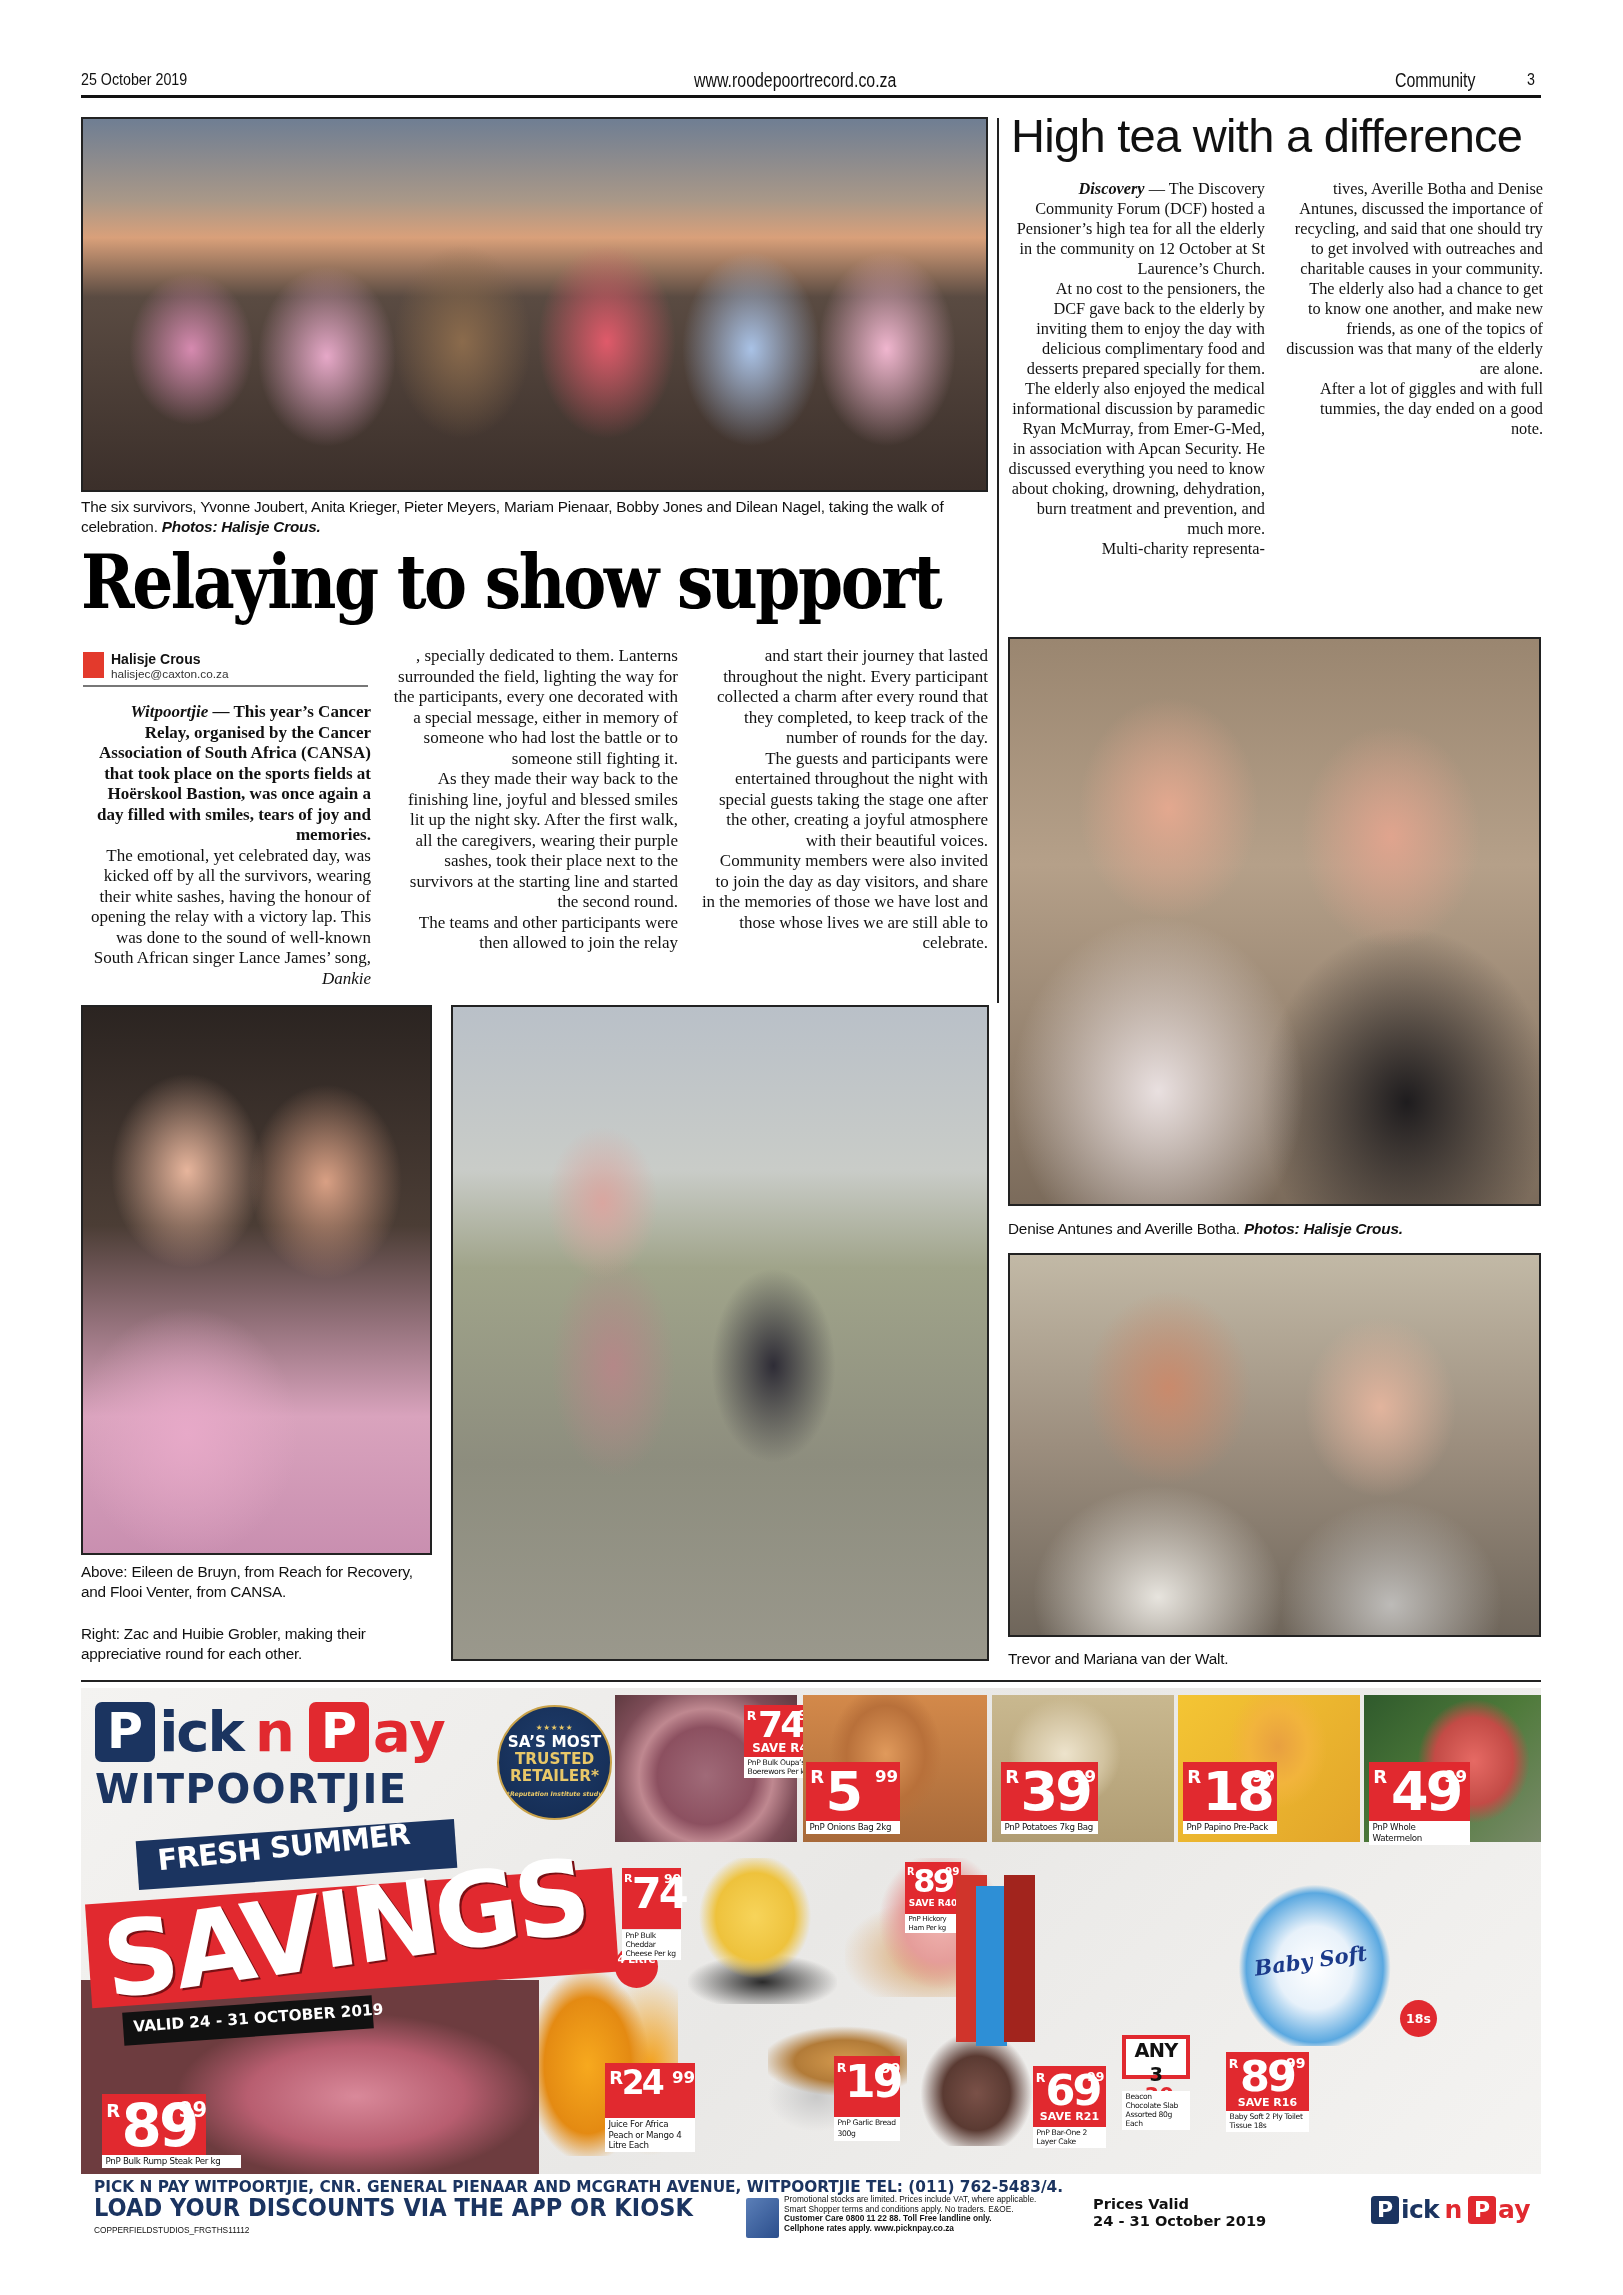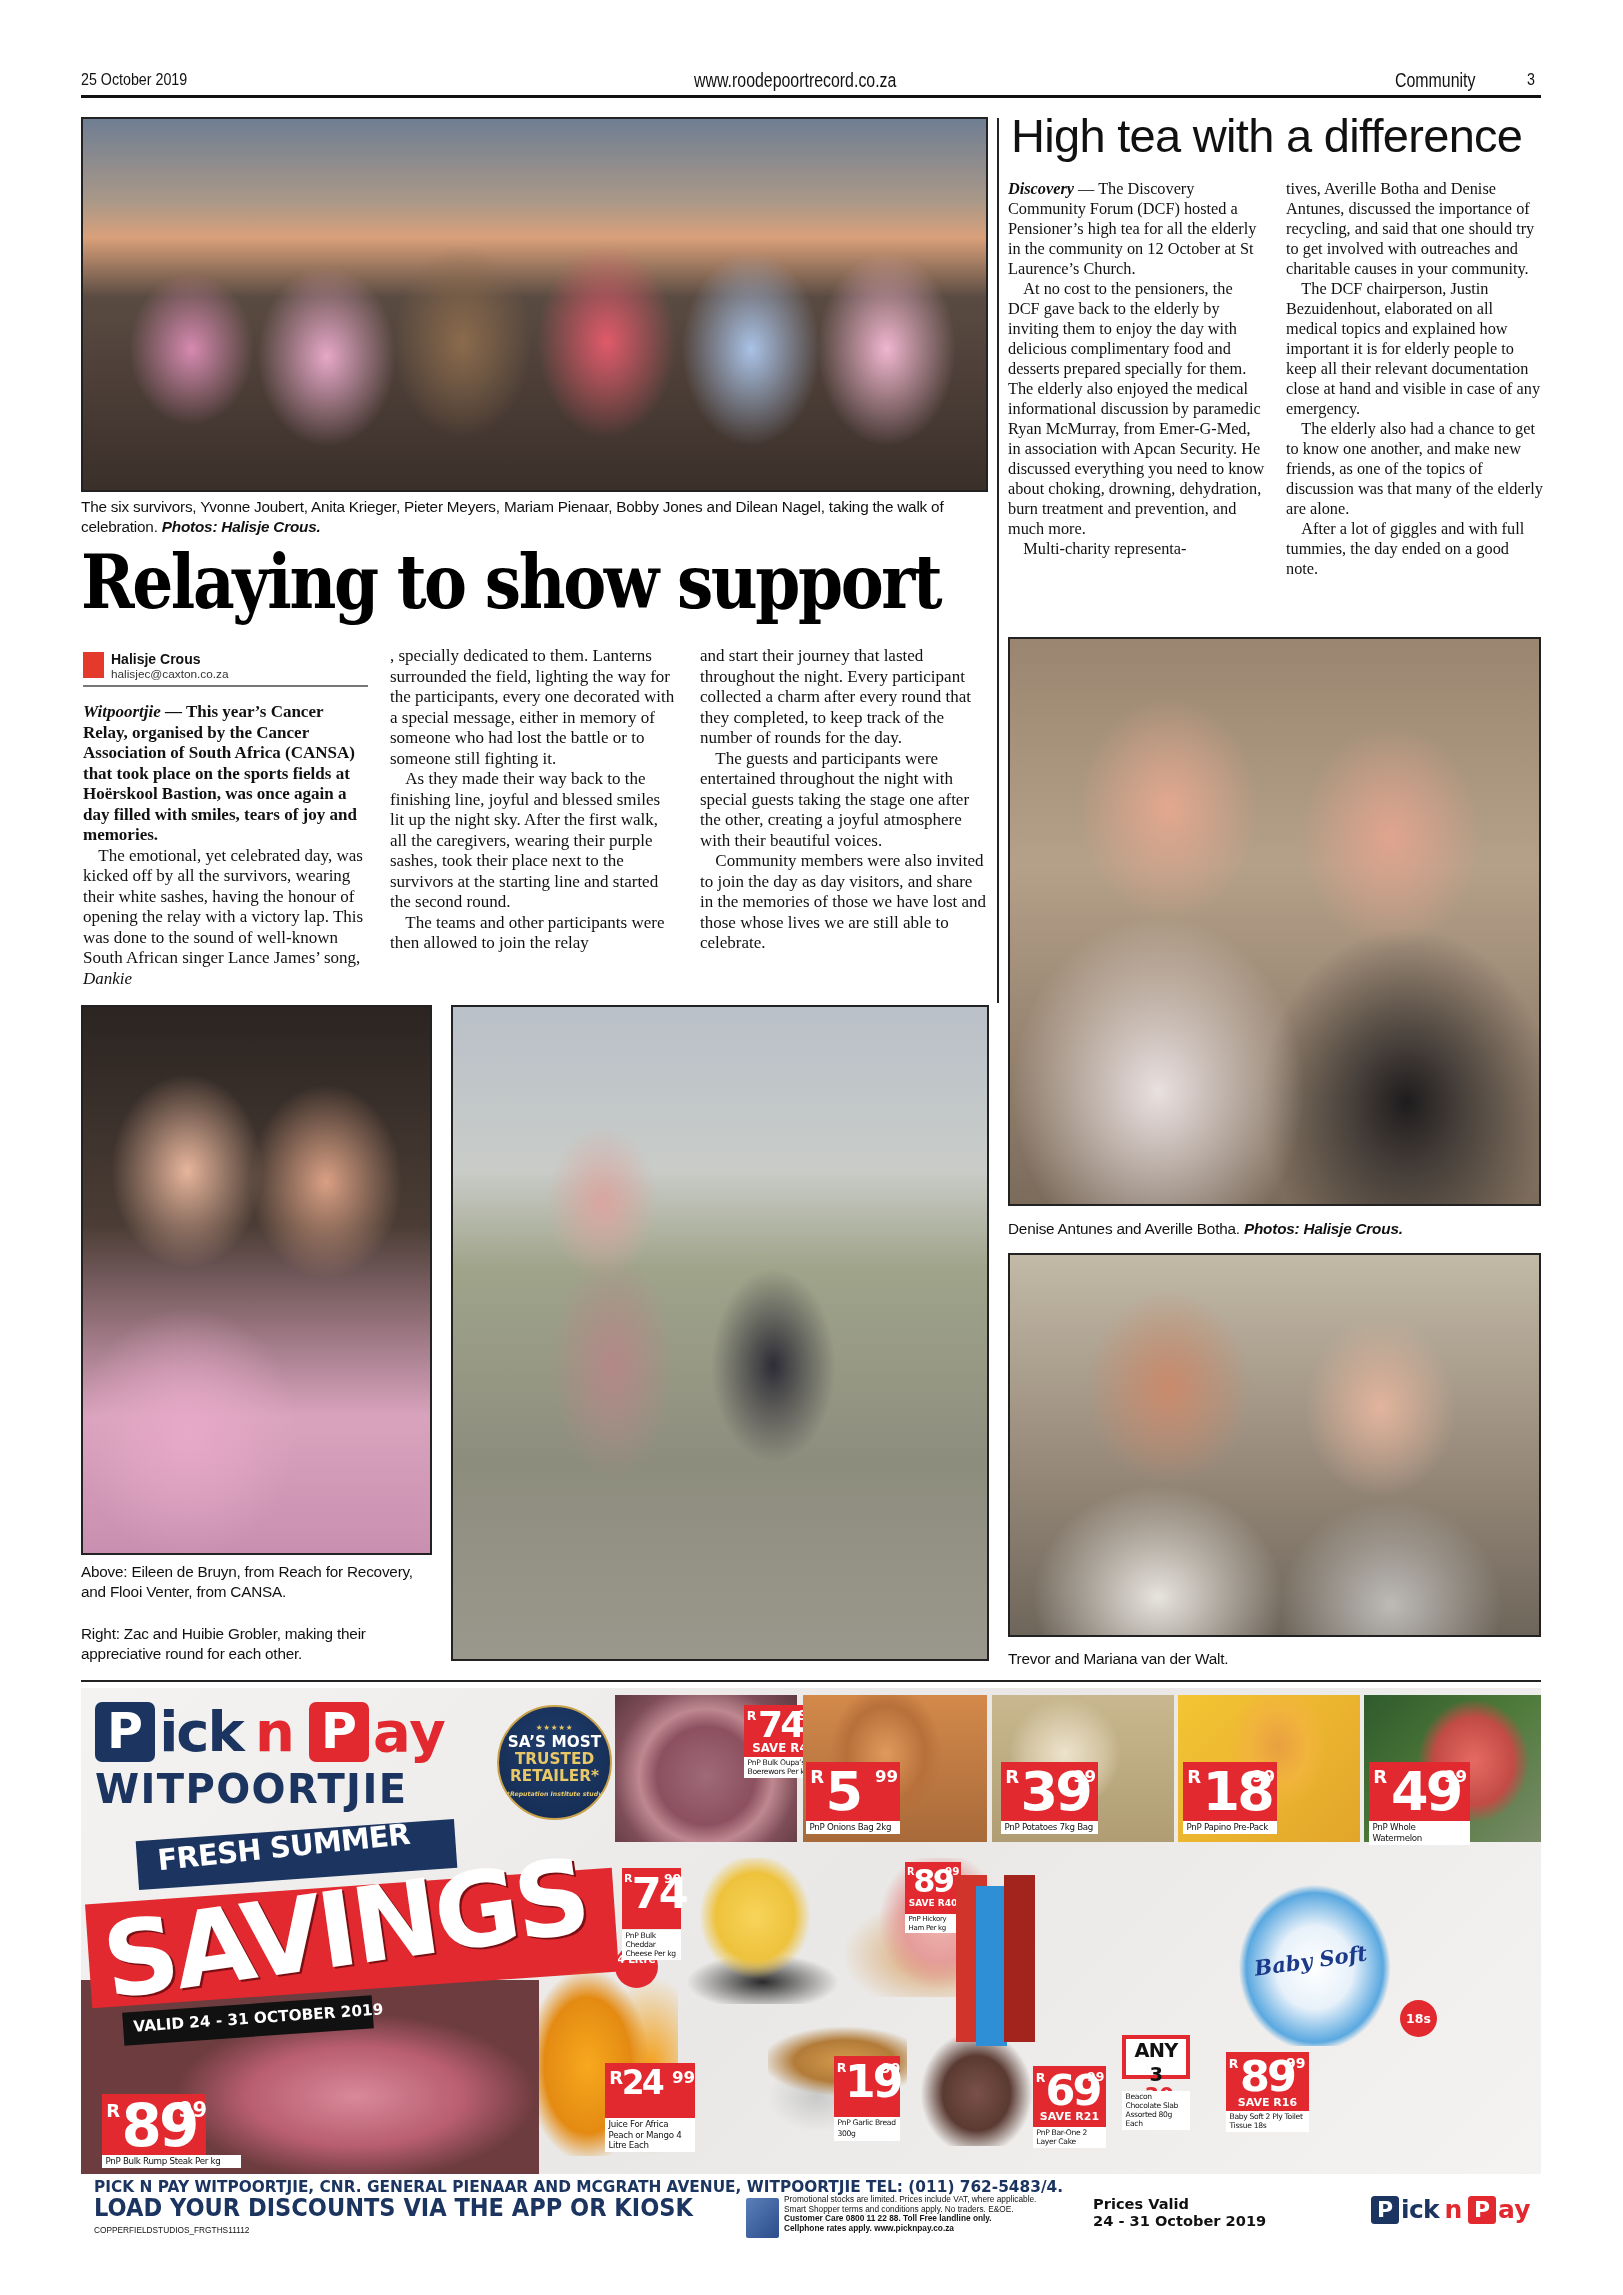--- a/index.html
+++ b/index.html
@@ -15,21 +15,21 @@
   .photo .ph { width: 100%; height: 100%; }
 
   .caption { position: absolute; font-family: "Liberation Sans", sans-serif; font-size: 15.3px; line-height: 20px; color: #111; letter-spacing: -0.2px; }
   .caption b { font-style: italic; font-weight: bold; }
 
   
   .h-relay { position: absolute; left: 81px; top: 541px; font-family: "DejaVu Serif", serif; font-weight: bold; font-size: 75px; letter-spacing: -2.8px; line-height: 83px; transform: scaleX(0.86); transform-origin: left top; white-space: nowrap; color: #000; }
   .h-tea { position: absolute; left: 1011px; top: 108px; font-family: "Liberation Sans", sans-serif; font-size: 47px; line-height: 56px; color: #111; letter-spacing: -0.7px; white-space: nowrap; }
 
   
-  .col { position: absolute; font-size: 17px; line-height: 20.5px; text-align: left; color: #111; }
+  .col { position: absolute; font-size: 17px; line-height: 20.5px; text-align: right; color: #111; }
   .col p { text-indent: 15.3px; }
   .col p.noindent { text-indent: 0; }
   .col .lead-dateline { font-style: italic; font-weight: bold; }
   .col .lead { font-weight: bold; }
   .col i { font-style: italic; }
 
   .vrule { position: absolute; width: 2.1px; background: #222; }
   .hrule { position: absolute; height: 2.1px; background: #222; }
 
   
@@ -147,21 +147,20 @@
 <div class="caption" style="left:81px;top:1624px;width:347px;">Right: Zac and Huibie Grobler, making their appreciative round for each other.</div>
 
 <div class="h-tea">High tea with a difference</div>
 <div class="col" style="left:1008px;top:179px;width:257px;font-size:16.3px;line-height:20px;">
   <p class="noindent"><span class="lead-dateline">Discovery</span> <span>— The Discovery Community Forum (DCF) hosted a Pensioner’s high tea for all the elderly in the community on 12 October at St Laurence’s Church.</span></p>
   <p>At no cost to the pensioners, the DCF gave back to the elderly by inviting them to enjoy the day with delicious complimentary food and desserts prepared specially for them. The elderly also enjoyed the medical informational discussion by paramedic Ryan McMurray, from Emer-G-Med, in association with Apcan Security. He discussed everything you need to know about choking, drowning, dehydration, burn treatment and prevention, and much more.</p>
   <p>Multi-charity representa-</p>
 </div>
 <div class="col" style="left:1286px;top:179px;width:257px;font-size:16.3px;line-height:20px;">
   <p class="noindent">tives, Averille Botha and Denise Antunes, discussed the importance of recycling, and said that one should try to get involved with outreaches and charitable causes in your community.</p>
-  <p>The DCF chairperson, Justin Bezuidenhout, elaborated on all medical topics and explained how important it is for elderly people to keep all their relevant documentation close at hand and visible in case of any emergency.</p>
   <p>The elderly also had a chance to get to know one another, and make new friends, as one of the topics of discussion was that many of the elderly are alone.</p>
   <p>After a lot of giggles and with full tummies, the day ended on a good note.</p>
 </div>
 
 <div class="photo" style="left:1008px;top:637px;width:533px;height:569px;">
   <div class="ph" style="background:
     radial-gradient(ellipse 90px 111px at 30% 30%, #e3a88f 0%, transparent 100%),
     radial-gradient(ellipse 90px 111px at 72% 35%, #e0a48e 0%, transparent 100%),
     radial-gradient(ellipse 146px 174px at 28% 80%, #e9e0e0 0%, transparent 100%),
     radial-gradient(ellipse 146px 174px at 75% 82%, #1e1c1e 0%, transparent 100%),

